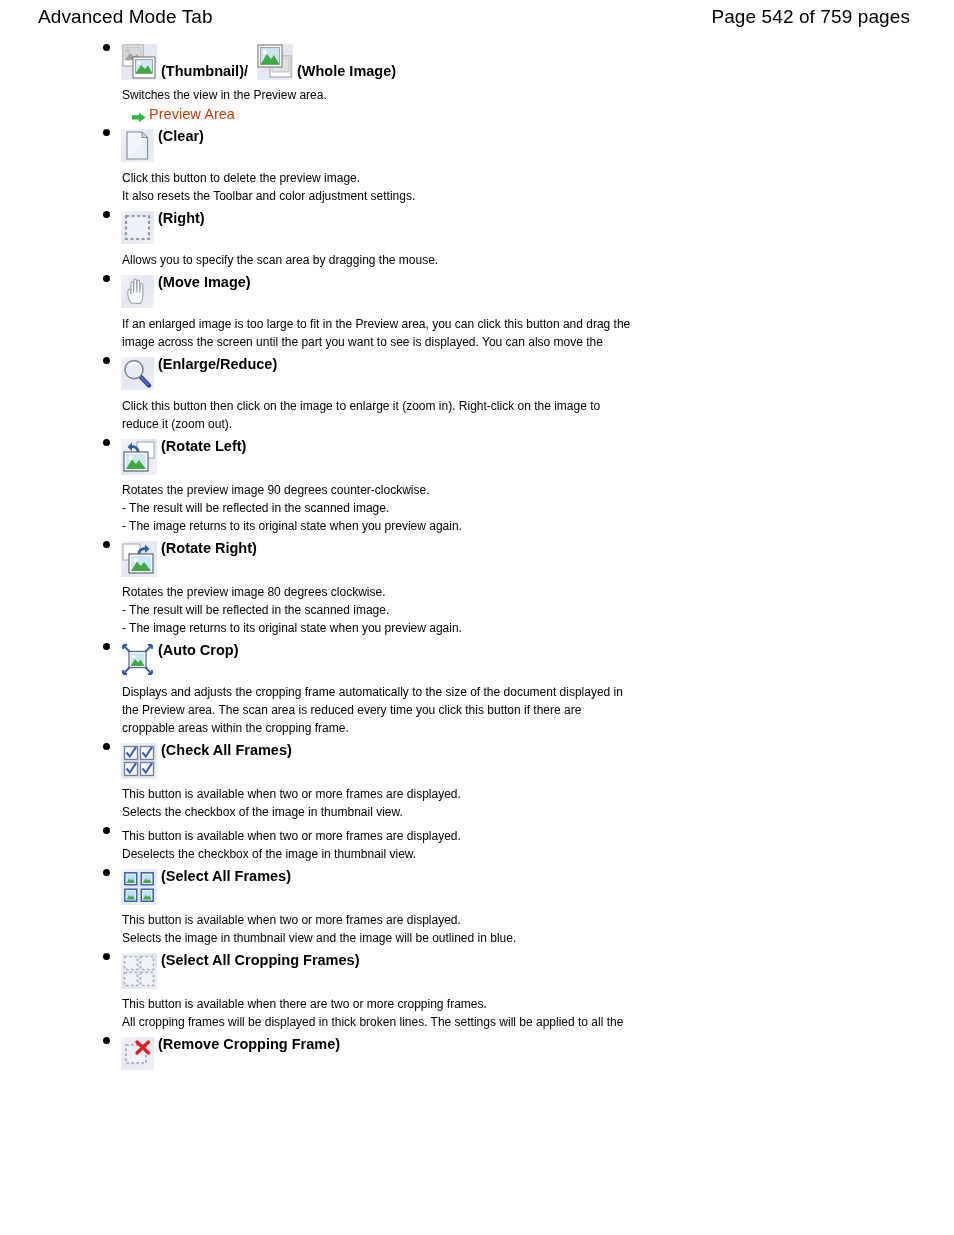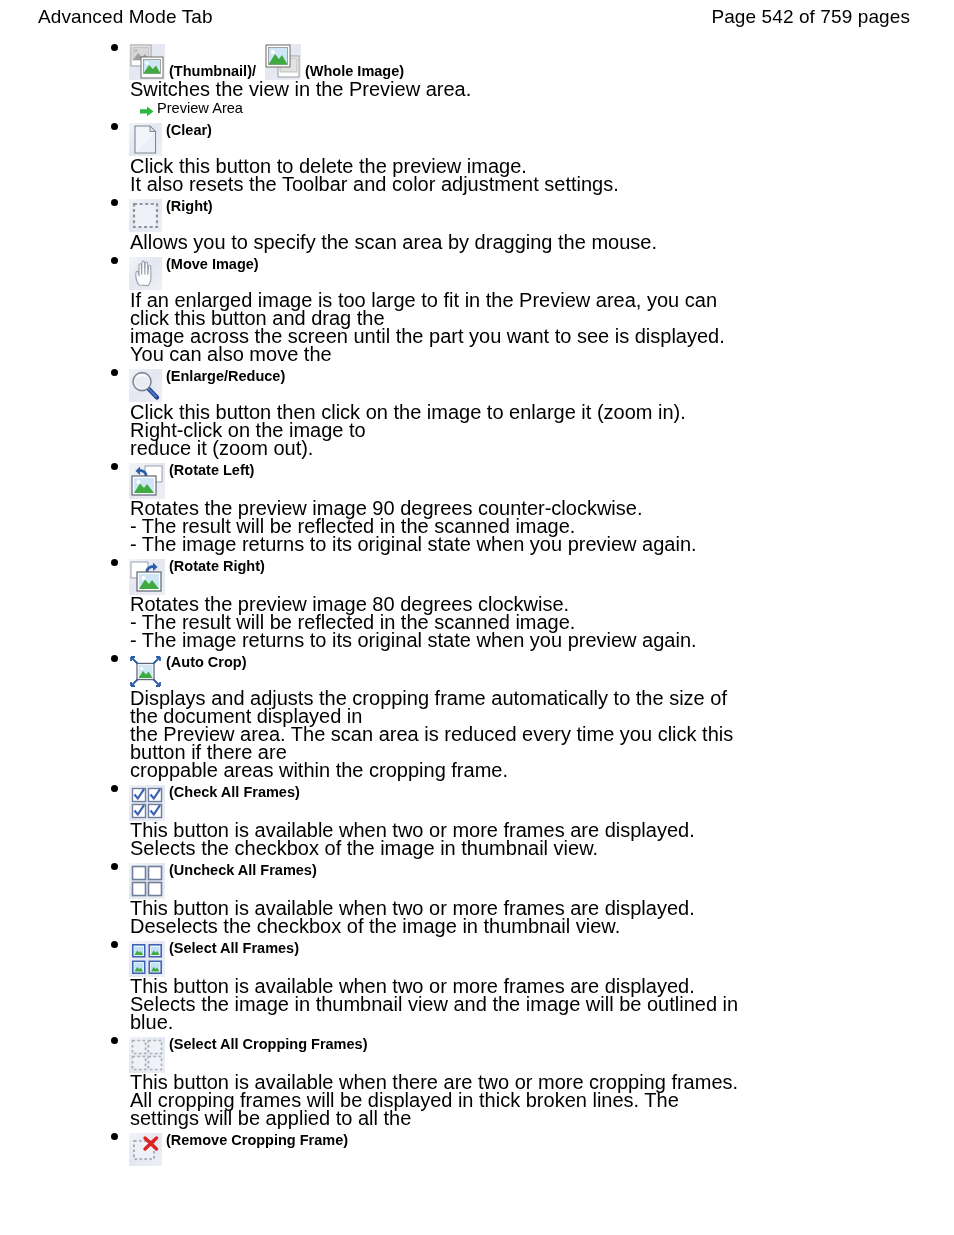--- a/index.html
+++ b/index.html
@@ -25,21 +25,21 @@
     font-size: 19px;
     font-weight: 400;
     letter-spacing: 0.1px;
     gap: 31px;
   }
   .page-header .title { white-space: nowrap; }
   .page-header .pagenum { white-space: nowrap; }
 
   
   .content {
-    padding: 16px 0 0 12px;
+    padding: 16px 0 0 4px;
   }
   .entry {
     position: relative;
     padding-left: 118px;
     margin-bottom: 6px;
   }
   .bullet {
     position: absolute;
     left: 99px;
     width: 7px;
@@ -54,40 +54,41 @@
     margin-left: -1px;
   }
   .heading .label {
     font-size: 14.5px;
     font-weight: bold;
     line-height: 1;
     padding-bottom: 2px;
     white-space: nowrap;
   }
   .desc {
-    font-size: 20px;
+    font-size: 12px;
     line-height: 18px;
+    margin-top: 6px;
     max-width: 610px;
   }
   .desc .line { display: block; }
 
   .link-row {
     display: flex;
     align-items: center;
     margin-top: 1px;
     margin-left: 10px;
   }
   .link-arrow {
     width: 14px;
     height: 11px;
     margin-right: 3px;
     flex: 0 0 auto;
   }
   .link-text {
-    color: #000000;
+    color: #c2410c;
     font-size: 14.6px;
     line-height: 18px;
   }
 
   
   .icon {
     position: relative;
     flex: 0 0 auto;
     background: linear-gradient(135deg, #f3f4f8 0%, #e4e7f1 48%, #eef0f6 100%);
     margin-right: 4px;
@@ -312,31 +313,20 @@
       <span class="label">(Check All Frames)</span>
     </div>
     <div class="desc">
       <span class="line">This button is available when two or more frames are displayed.</span>
       <span class="line">Selects the checkbox of the image in thumbnail view.</span>
     </div>
   </div>
 
   <div class="entry">
     <span class="bullet"></span>
-    <div class="heading">
-      <span class="icon ico-36">
-        <svg viewBox="0 0 36 36" width="36" height="36">
-          <rect x="3.5" y="3.5" width="13" height="13" fill="#ffffff" stroke="#6f7e9a" stroke-width="1.6"></rect>
-          <rect x="19.5" y="3.5" width="13" height="13" fill="#ffffff" stroke="#6f7e9a" stroke-width="1.6"></rect>
-          <rect x="3.5" y="19.5" width="13" height="13" fill="#ffffff" stroke="#6f7e9a" stroke-width="1.6"></rect>
-          <rect x="19.5" y="19.5" width="13" height="13" fill="#ffffff" stroke="#6f7e9a" stroke-width="1.6"></rect>
-        </svg>
-      </span>
-      <span class="label">(Uncheck All Frames)</span>
-    </div>
     <div class="desc">
       <span class="line">This button is available when two or more frames are displayed.</span>
       <span class="line">Deselects the checkbox of the image in thumbnail view.</span>
     </div>
   </div>
 
   <div class="entry">
     <span class="bullet"></span>
     <div class="heading">
       <span class="icon ico-36">

